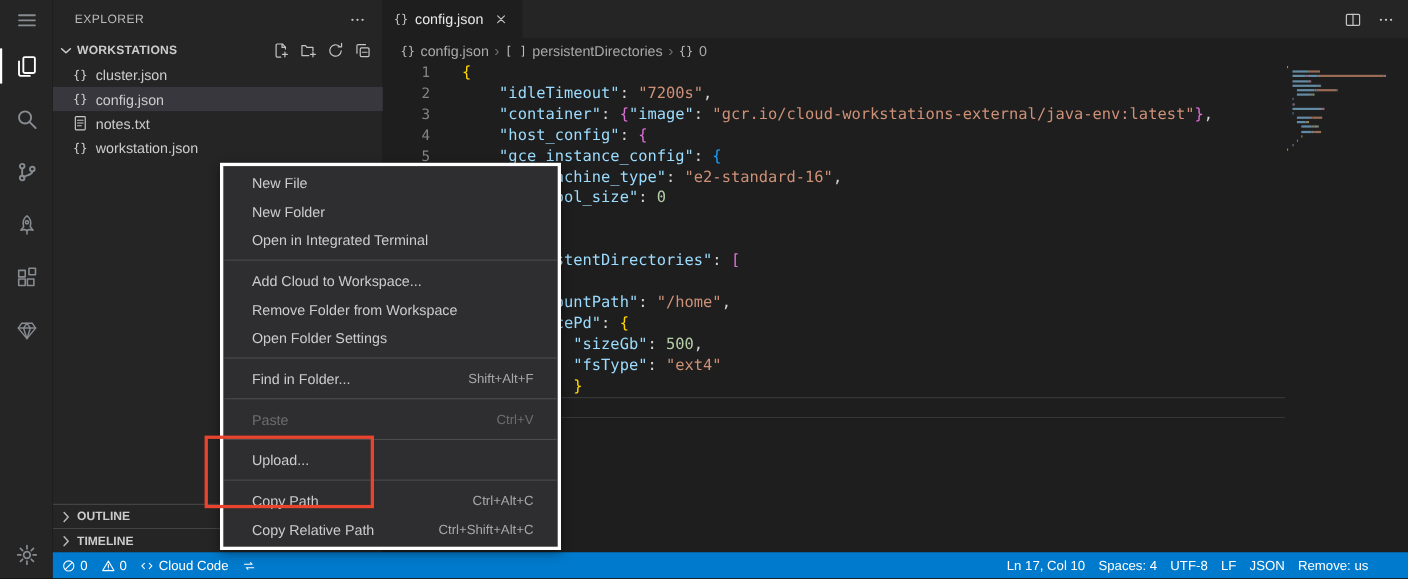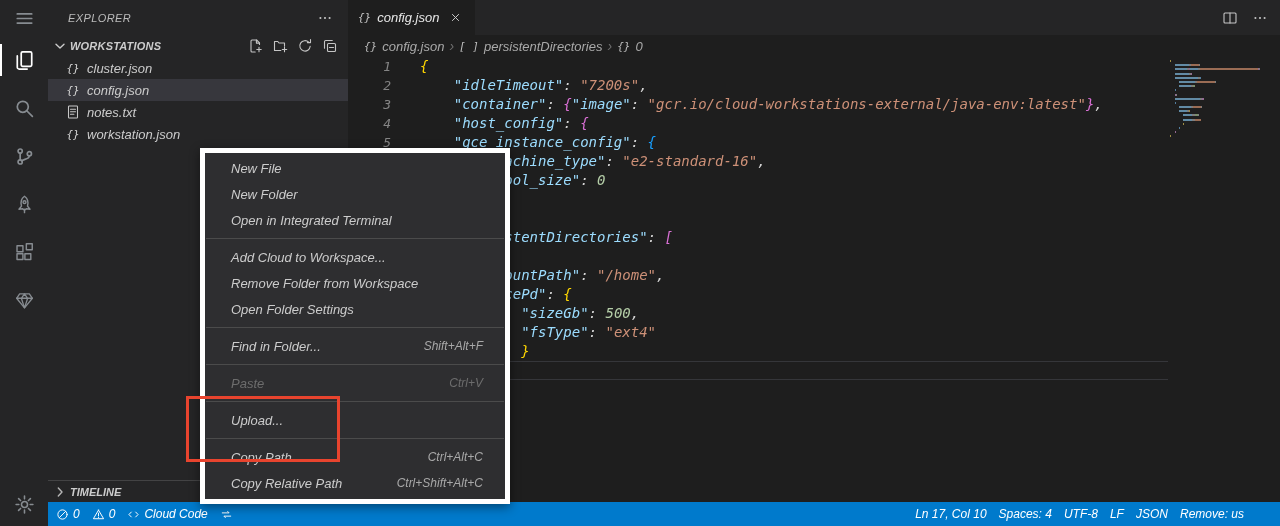--- a/index.html
+++ b/index.html
@@ -1,18 +1,18 @@
 <!DOCTYPE html>
 <html><head>
 <meta charset="utf-8">
 <style>
   * { margin:0; padding:0; box-sizing:border-box; }
   html,body { width:1280px; height:526px; overflow:hidden; background:#1e1e1e; }
   body { font-family:"Liberation Sans", sans-serif; }
-  .screen { position:relative; width:1280px; height:526px; background:#000000; overflow:hidden; color:#cccccc;font-style:italic; }
+  .screen { position:relative; width:1280px; height:526px; background:#000000; overflow:hidden; color:#cccccc; }
   .icon { display:inline-flex; align-items:center; justify-content:center; color:inherit; }
   .icon svg { display:block; width:16px; height:16px; }
 
   
   .activity-bar { position:absolute; left:0; top:0; width:48px; height:526px; background:#252526; display:flex; flex-direction:column; z-index:5; }
   .ab-top { display:flex; flex-direction:column; }
   .ab-bottom { margin-top:auto; padding-bottom:2px; }
   .ab-item { width:48px; height:48px; display:flex; align-items:center; justify-content:center; color:#878c91; cursor:pointer; position:relative; }
   .ab-top .ab-item:first-child { height:36px; }
   .ab-bottom .ab-item { height:40px; }
@@ -69,21 +69,21 @@
   .mm-ws { background:transparent; }
 
   
   .status-bar { position:absolute; left:48px; right:0; top:502px; height:24px; background:#007acc; display:flex; align-items:center; justify-content:space-between; color:#ffffff; font-size:12px; z-index:6; padding:0 0 0 2px; }
   .status-group { display:flex; align-items:center; height:100%; }
   #status-right { padding-right:30px; }
   .status-item { display:flex; align-items:center; gap:4px; padding:0 6px; height:100%; cursor:pointer; white-space:nowrap; }
   .status-item svg { width:13px; height:13px; }
 
   
-  .context-menu { position:absolute; left:200px; top:148px; width:310px; background:#2e2e30; border:5px solid #ffffff; box-shadow:0 3px 10px rgba(0,0,0,.45); z-index:100; padding:2px 0 3px; font-size:13px; color:#cccccc; }
+  .context-menu { position:absolute; left:200px; top:148px; width:310px; background:#2e2e30; border:3px solid #ffffff; box-shadow:0 3px 10px rgba(0,0,0,.45); z-index:100; padding:2px 0 3px; font-size:13px; color:#cccccc; }
   .menu-item { height:26px; display:flex; align-items:center; padding:0 22px 0 26px; cursor:pointer; }
   .menu-label { flex:1; }
   .menu-shortcut { color:#a8a8a8; font-size:12px; }
   .menu-item.disabled, .menu-item.disabled .menu-shortcut { color:#6d6d6d; }
   .menu-sep { height:1px; background:#4b4b4b; margin:5px 1px; }
 
   
   .annotation-box { position:absolute; left:186px; top:396px; width:154px; height:66px; border:3px solid #e8442e; z-index:110; pointer-events:none; }
 </style>
 </head>
@@ -236,20 +236,28 @@
           <span class="file-label">notes.txt</span>
         </div>
         <div class="file-row">
           <span class="icon">
             <span class="glyph-braces">{}</span>
           </span>
           <span class="file-label">workstation.json</span>
         </div>
       </div>
     <div class="sb-bottom" id="sb-bottom">
+        <div class="sb-bottom-row">
+          <span class="icon">
+            <svg viewBox="0 0 16 16" fill="none" stroke="currentColor" stroke-width="1.4" stroke-linecap="round" stroke-linejoin="round">
+              <path d="M6.3 4 10 8l-3.7 4"></path>
+            </svg>
+          </span>
+          <span>OUTLINE</span>
+        </div>
         <div class="sb-bottom-row">
           <span class="icon">
             <svg viewBox="0 0 16 16" fill="none" stroke="currentColor" stroke-width="1.4" stroke-linecap="round" stroke-linejoin="round">
               <path d="M6.3 4 10 8l-3.7 4"></path>
             </svg>
           </span>
           <span>TIMELINE</span>
         </div>
       </div>
   </div>

